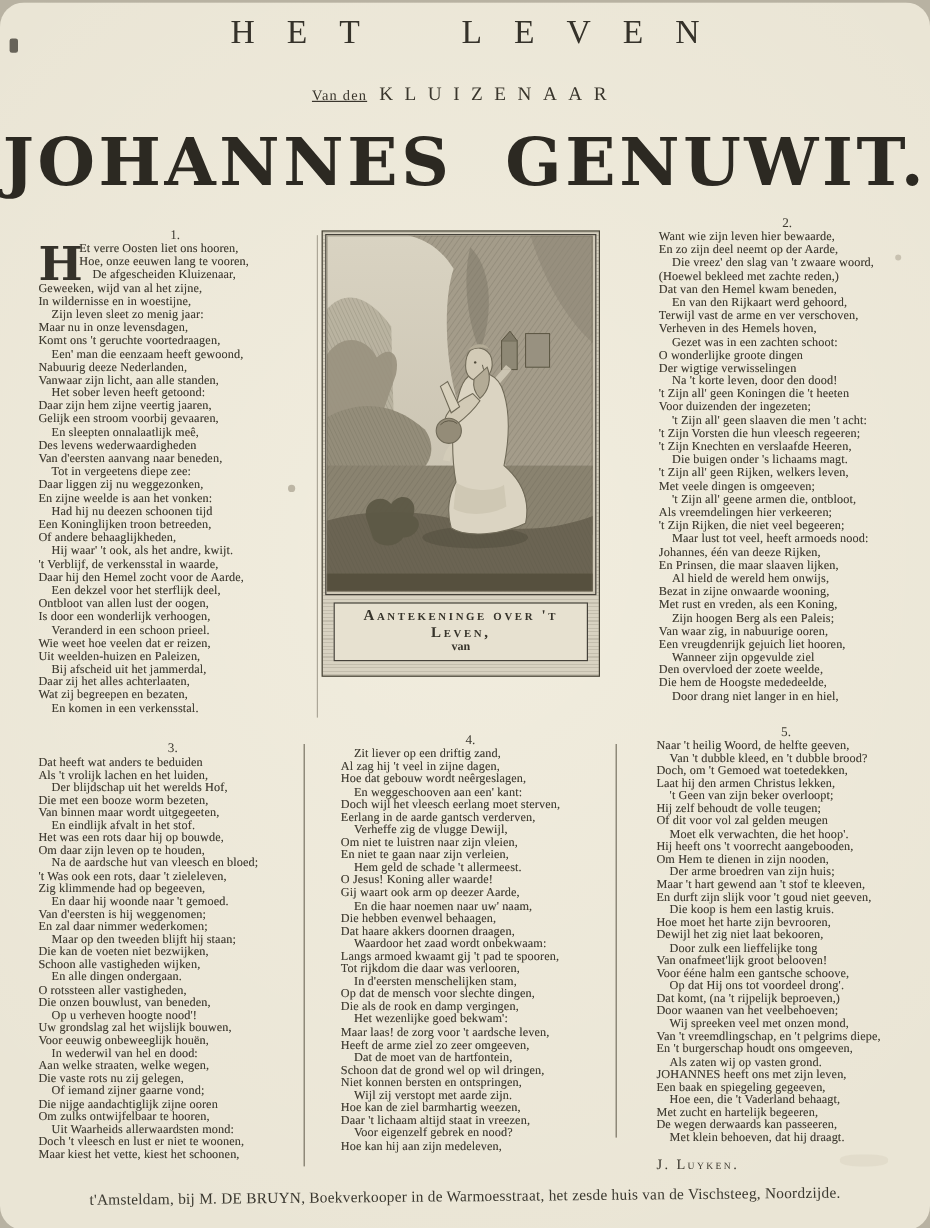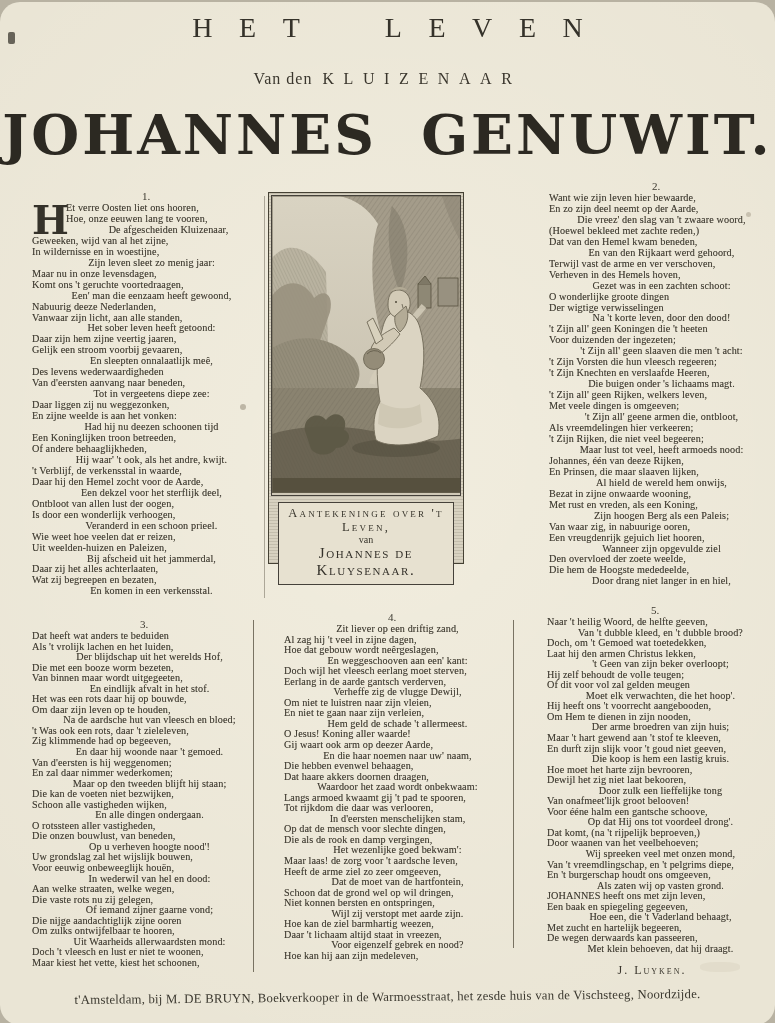--- a/index.html
+++ b/index.html
@@ -9,54 +9,54 @@
       radial-gradient(ellipse 120% 100% at 50% 45%, rgba(255,252,240,.35), rgba(0,0,0,0) 60%),
       radial-gradient(ellipse 140% 120% at 50% 50%, #eae5d5 55%, #ddd7c4 88%, #d2ccb8 100%);
     font-family:"Liberation Serif","DejaVu Serif",serif;
     color:#3d3a31;
     border-radius:20px;
   }
   
   .t1{position:absolute;top:10px;left:0;right:0;text-align:center;
       font-size:28px;color:#35322a;letter-spacing:.95em;word-spacing:.9em;padding-left:.95em;}
   .t2{position:absolute;top:68px;left:0;right:0;text-align:center;color:#3a362d;}
-  .t2 .pre{font-size:16px;letter-spacing:1px;margin-right:10px;}
+  .t2 .pre{font-size:12px;letter-spacing:1px;margin-right:10px;text-decoration:underline;}
   .t2 .main{font-size:16px;letter-spacing:.6em;}
   .t3{position:absolute;top:100px;left:0;right:0;text-align:center;
       font-family:"DejaVu Serif",serif;font-weight:700;font-size:55px;color:#2c2922;
       letter-spacing:3px;word-spacing:22px;}
   
   .col{position:absolute;}
   .sec-num{text-align:center;font-size:11px;line-height:12px;margin-bottom:1px;color:#3d3a31;}
   .top-col .line{line-height:10.95px;}
   .bot-col .line{line-height:10.55px;}
   .line{font-size:10.2px;letter-spacing:.1px;white-space:nowrap;color:#413d33;
         text-shadow:0 0 .4px rgba(60,55,45,.45);}
-  .line.indent{padding-left:11px;text-align:center;}
+  .line.indent{padding-left:11px;}
   .line.dc{margin-left:34px;}
   #col1{left:32px;top:188px;width:228px;}
   #col2{left:549px;top:178px;width:214px;}
   #col3{left:32px;top:616px;width:224px;}
   #col4{left:284px;top:609px;width:216px;}
   #col5{left:547px;top:602px;width:216px;}
   #col1 .lines{position:relative;}
   .dropcap{position:absolute;left:0;top:2px;font-size:39px;line-height:31px;font-weight:700;
            color:#35322a;font-family:"DejaVu Serif",serif;}
-  .signature{text-align:center;padding-right:6px;margin-top:8px;font-size:12px;
+  .signature{text-align:left;padding-right:6px;margin-top:8px;font-size:12px;
              font-variant:small-caps;letter-spacing:2px;color:#3a362d;}
   
   .vrule{position:absolute;width:1.4px;background:#5b5545;}
   #rule-top{left:264px;top:194px;height:402px;opacity:.45;width:1px;}
   #rule-b1{left:253px;top:618px;height:352px;opacity:.8;}
   #rule-b2{left:513px;top:618px;height:328px;opacity:.8;}
   
-  #plate{position:absolute;left:268px;top:190px;width:196px;height:372px;
+  #plate{position:absolute;left:268px;top:190px;width:232px;height:372px;
          border:1.3px solid #454134;background:
          repeating-linear-gradient(0deg, rgba(85,80,65,.16) 0 1px, rgba(0,0,0,0) 1px 3px),
-         #d8d2c1;box-sizing:border-box;padding:2px;}
+         #d8d2c1;box-sizing:border-box;padding:2px;font-weight:bold;}
   .plate-inner{border:1px solid #45413a;height:299px;overflow:hidden;background:#cfc8b6;}
   .plate-inner svg{display:block;}
   .cap-wrap{margin:6px 7px 0 7px;border:1px solid #45413a;background:#e7e1d0;
             text-align:center;padding:3px 0 5px 0;}
   .cap1{font-variant:small-caps;font-size:12.5px;letter-spacing:2.2px;color:#37342b;line-height:14px;}
   .cap2{font-size:10px;line-height:11px;color:#37342b;}
   .cap3{font-variant:small-caps;font-size:15px;letter-spacing:1.6px;color:#34312a;line-height:17px;}
   
   .imprint{position:absolute;left:0;right:0;top:988px;text-align:center;font-size:12.8px;
            color:#3b382f;transform:rotate(-.55deg);letter-spacing:.2px;}
@@ -230,21 +230,20 @@
         </g>
         <circle cx="124" cy="106" r="1" fill="#4e4939"></circle>
         <path d="M130,108 L131,112" stroke="#4e4939" stroke-width=".7"></path>
 
         <rect x="0" y="0" width="222" height="297" fill="none" stroke="#6c6554" stroke-width="2" opacity=".5"></rect>
       </svg>
     </div>
     <div class="cap-wrap">
       <div class="cap1">Aantekeninge over 't Leven,</div>
       <div class="cap2">van</div>
-      <div class="cap3">Johannes de Kluysenaar.</div>
     </div>
   </div>
 
   <div class="col bot-col" id="col3">
     <div class="sec-num">3.</div>
     <div class="lines">
         <div class="line">Dat heeft wat anders te beduiden</div>
         <div class="line">Als 't vrolijk lachen en het luiden,</div>
         <div class="line indent">Der blijdschap uit het werelds Hof,</div>
         <div class="line">Die met een booze worm bezeten,</div>

